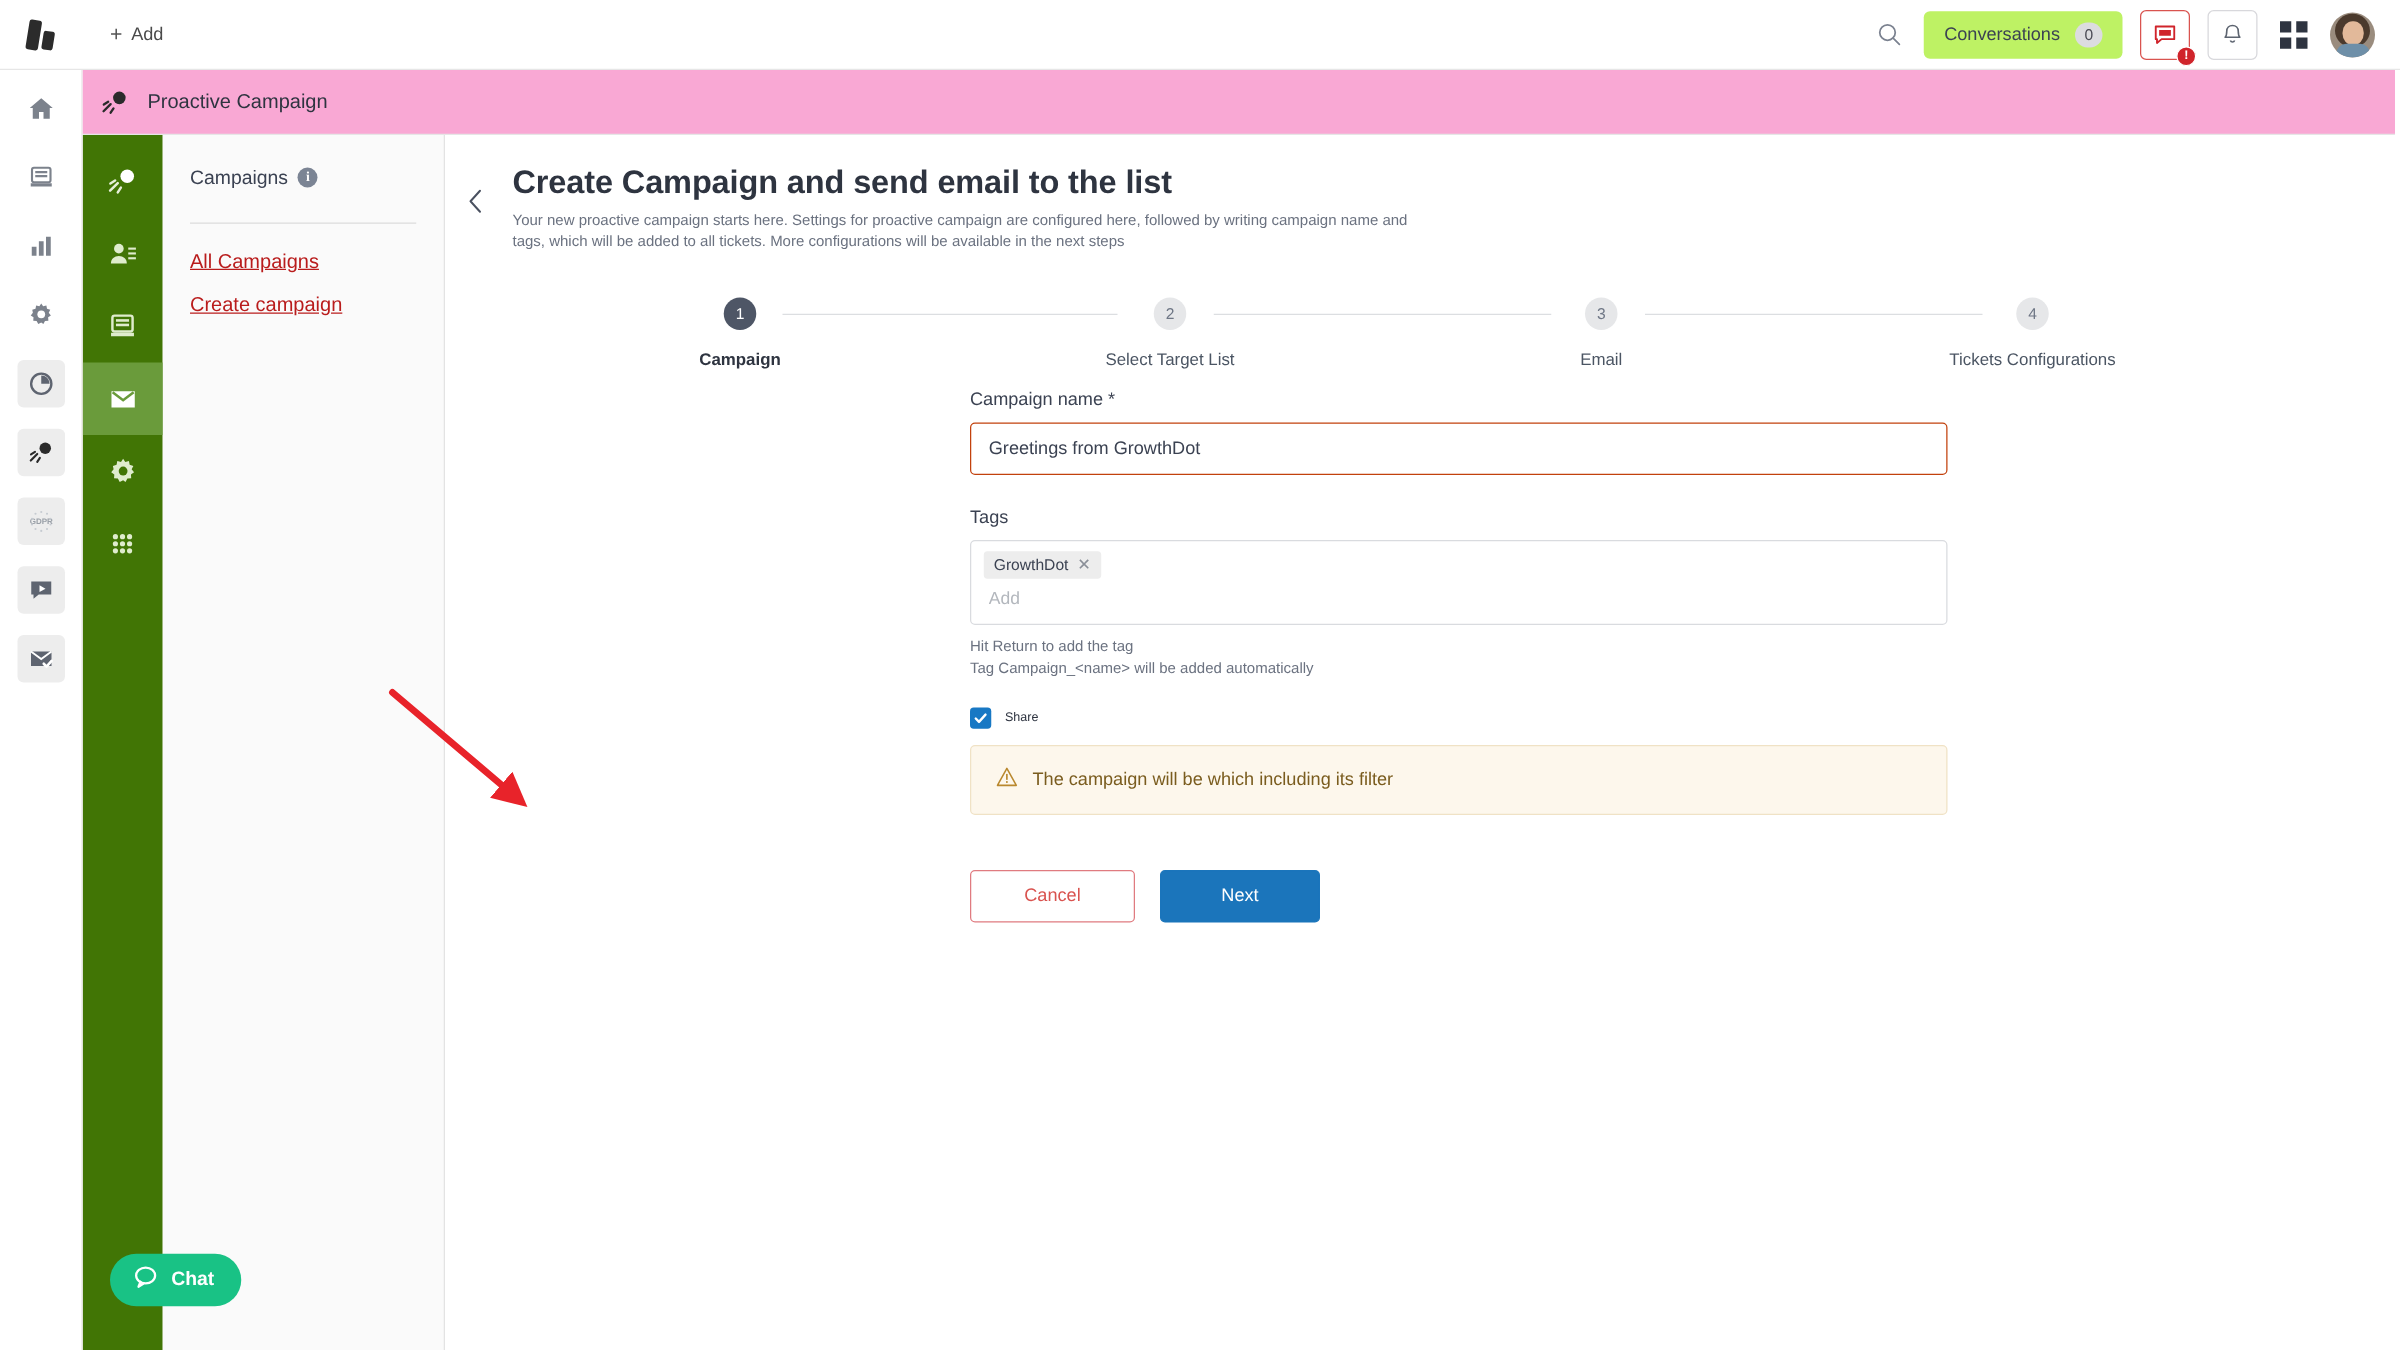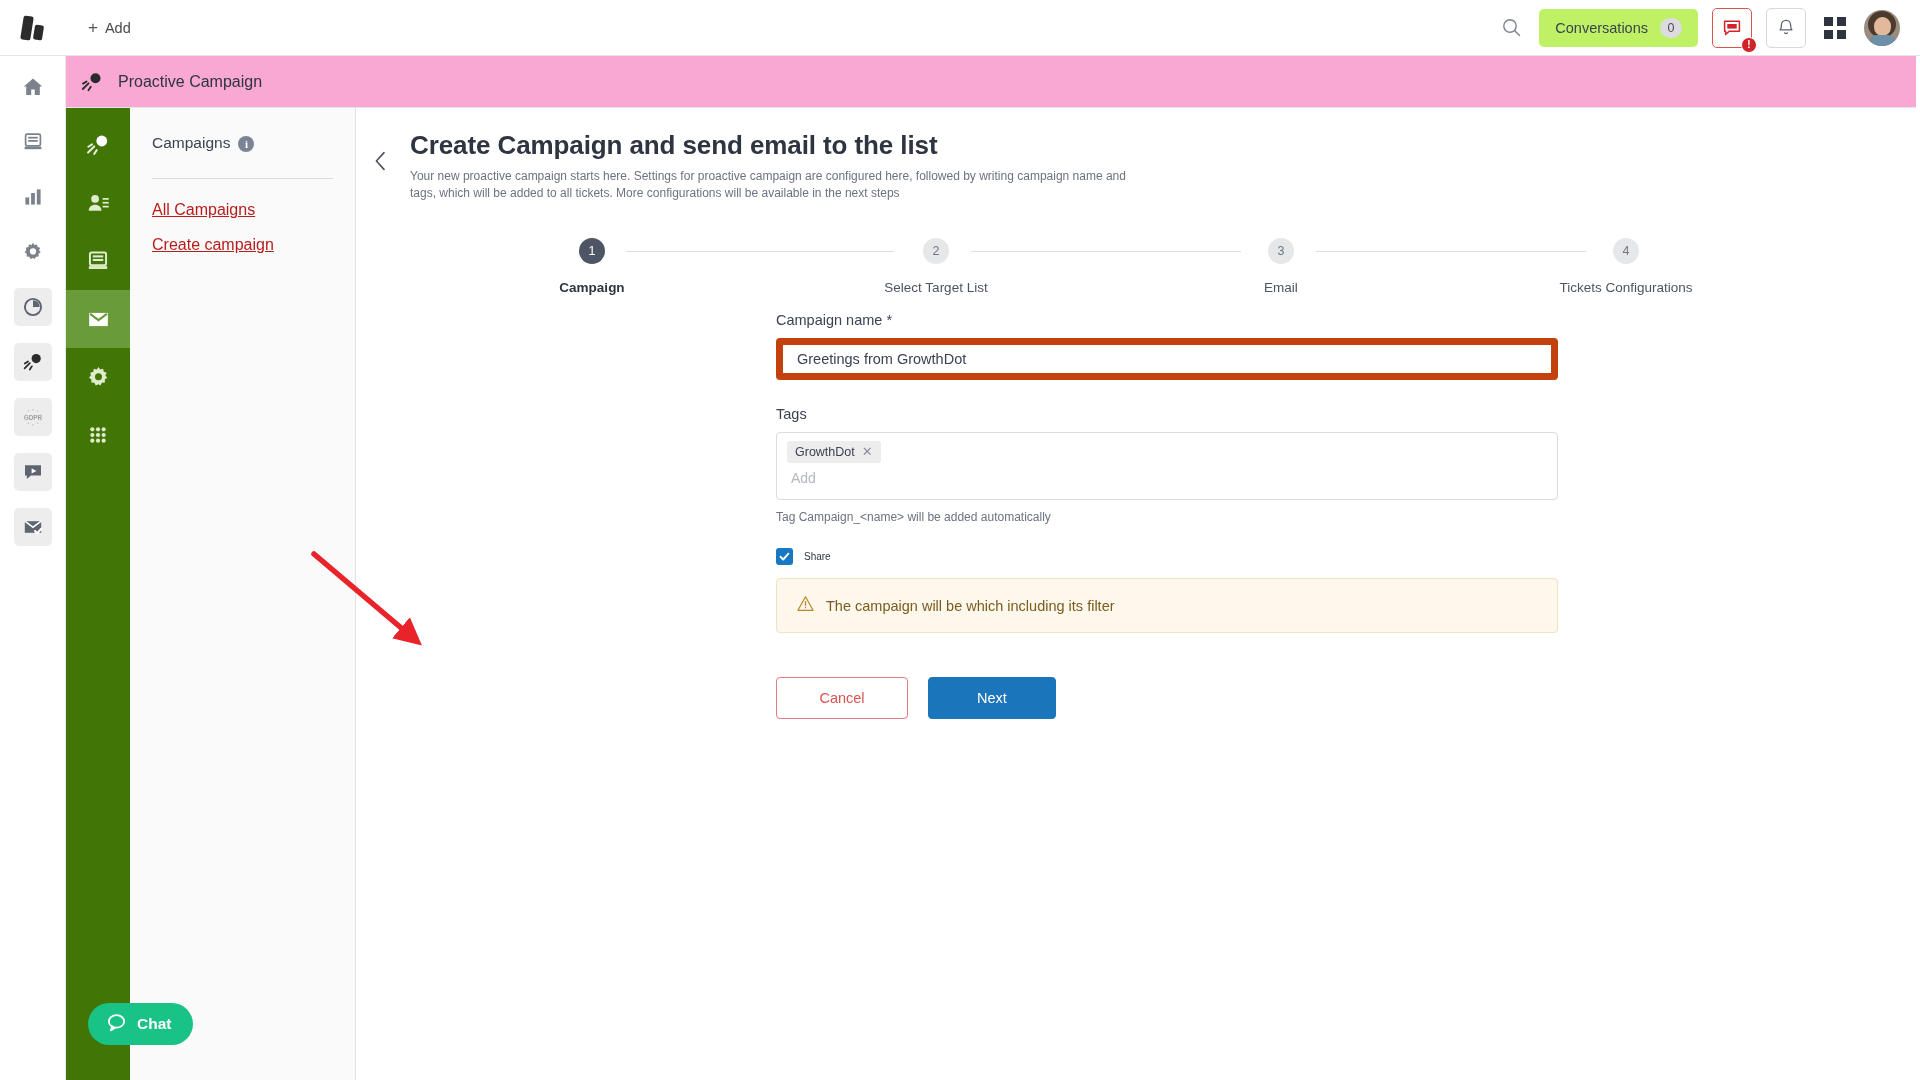--- a/index.html
+++ b/index.html
@@ -139,21 +139,21 @@
   
   .subpanel {
     position: absolute; top: 108px; left: 130px;
     width: 226px; height: 972px;
     background: #fafafa;
     border-right: 1px solid #e3e3e3;
     padding: 26px 22px 0 22px;
     z-index: 10;
   }
   .sp-head {
-    display: flex; align-items: flex-end; gap: 8px;
+    display: flex; align-items: flex-start; gap: 8px;
     font-size: 15.5px; color: #3b4252;
   }
   .info-dot {
     width: 16px; height: 16px; border-radius: 50%;
     background: #7b8494; color: #fff; font-size: 11px; font-weight: bold;
     display: flex; align-items: center; justify-content: center;
     font-family: "Liberation Serif", serif; cursor: pointer;
   }
   .sp-rule { height: 1px; background: #dcdcdc; margin: 26px 0 22px 0; }
   .sp-link {
@@ -200,21 +200,21 @@
   .step.active .caption { color: #2e3440; font-weight: bold; }
   .step-line {
     position: absolute; top: 13px; height: 1px; background: #dcdee1; z-index: 1;
   }
 
   
   .form { margin-left: 420px; width: 782px; margin-top: 12px; }
   .f-label { font-size: 14.5px; color: #3b4252; margin-bottom: 10px; }
   .f-input {
     width: 782px; height: 42px;
-    border: 7px solid #c2410c; border-radius: 4px;
+    border: 1px solid #c2410c; border-radius: 4px;
     background: #fff; font-size: 14.5px; color: #3b4252;
     padding: 0 14px; font-family: "Liberation Sans", sans-serif;
   }
   .f-gap { height: 26px; }
   .tagbox {
     width: 782px; height: 68px;
     border: 1px solid #d9dbdf; border-radius: 4px;
     background: #fff; padding: 8px 10px;
   }
   .tag-chip {
@@ -520,20 +520,21 @@
 
     <div class="f-label">Tags</div>
     <div class="tagbox">
       <span class="tag-chip">
         <span>GrowthDot</span>
         <span class="tag-x">✕</span>
       </span>
       <input class="tag-add" type="text" placeholder="Add" style="">
     </div>
     <div class="hint">
+      <div>Hit Return to add the tag</div>
       <div>Tag Campaign_&lt;name&gt; will be added automatically</div>
     </div>
 
     <div class="share-row">
       <span class="cb">
         <svg width="11" height="11" viewBox="0 0 11 11">
             <path d="M1.6 5.8l2.6 2.7L9.4 2.7" fill="none" stroke="#fff" stroke-width="1.9" stroke-linecap="round" stroke-linejoin="round"></path>
           </svg>
       </span>
       <span class="share-label">Share</span>

